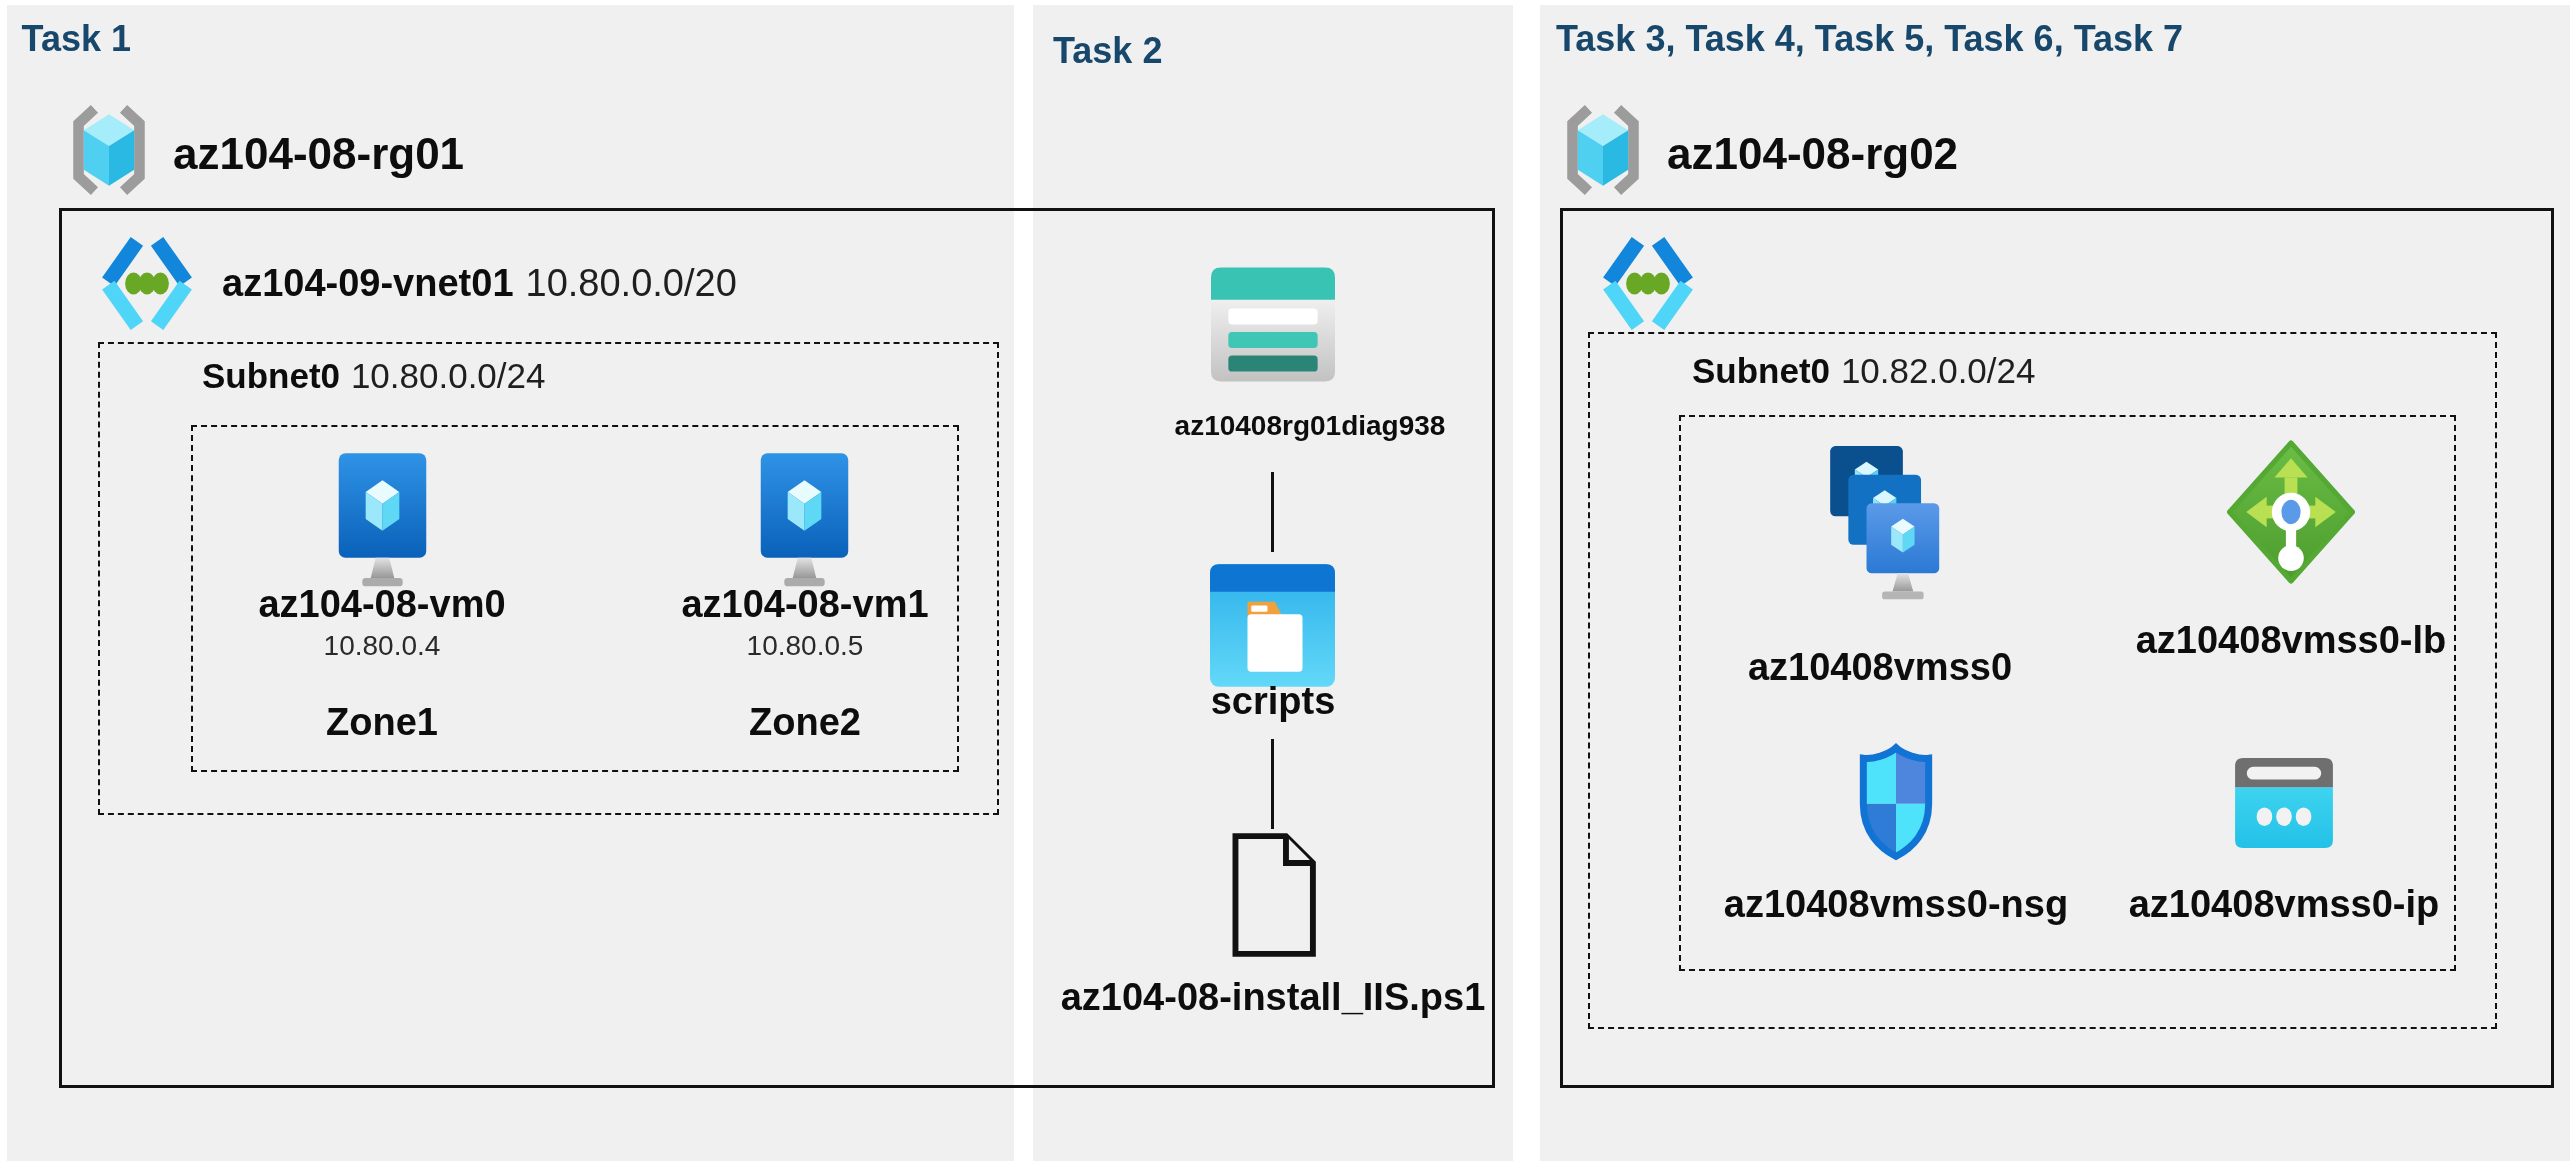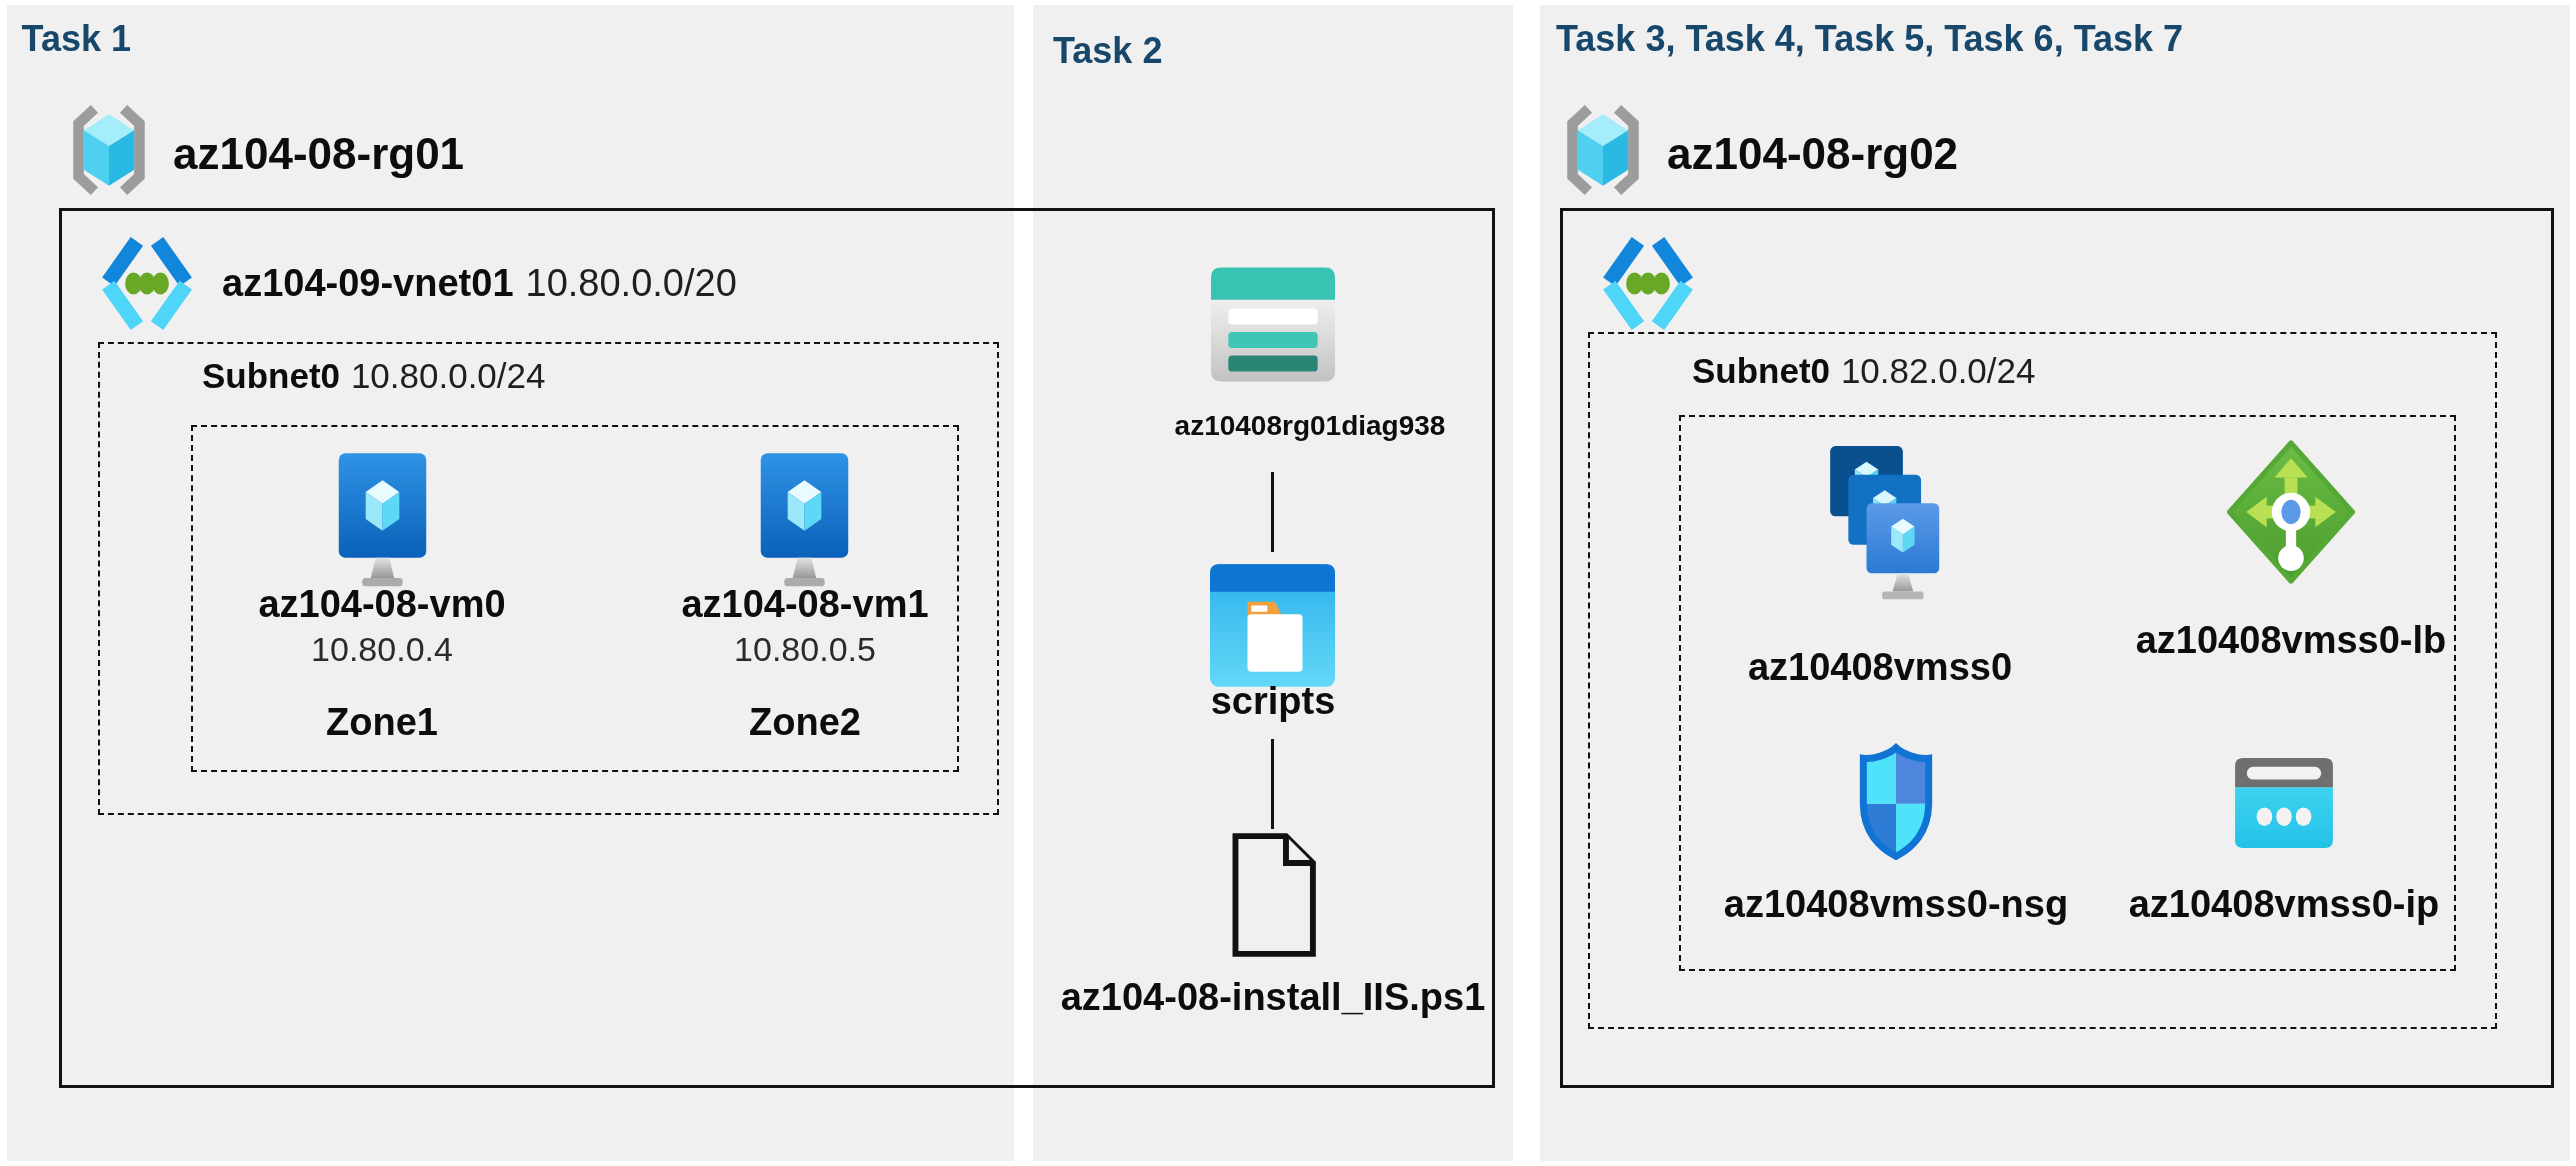--- a/index.html
+++ b/index.html
@@ -14,21 +14,21 @@
   .rg-label{position:absolute;font-size:44px;font-weight:700;color:#0d0d0d;white-space:nowrap;}
   .res-row-label{position:absolute;font-size:38px;white-space:nowrap;color:#0d0d0d;}
   .res-row-label .b{font-weight:700;}
   .res-row-label .r{font-weight:400;color:#1f1f1f;margin-left:12px;}
   .subnet-label{position:absolute;font-size:35px;white-space:nowrap;color:#0d0d0d;}
   .subnet-label .b{font-weight:700;}
   .subnet-label .r{font-weight:400;color:#1f1f1f;margin-left:10.8px;}
   .c-label{position:absolute;transform:translateX(-50%);font-size:38px;font-weight:700;
            color:#0d0d0d;white-space:nowrap;text-align:center;}
   .c-label.big{font-size:28px;margin-left:37px;}
-  .c-label.reg{font-weight:400;font-size:34px;color:#2a2a2a;}
+  .c-label.reg{font-weight:400;font-size:28px;color:#2a2a2a;}
   .connector{position:absolute;width:2.7px;background:#111;}
 </style>
 </head>
 <body>
 
 <div id="canvas">
 
   <svg width="0" height="0" style="position:absolute">
     <defs>
       <linearGradient id="vmGrad" x1="0" y1="0" x2="0" y2="1">

